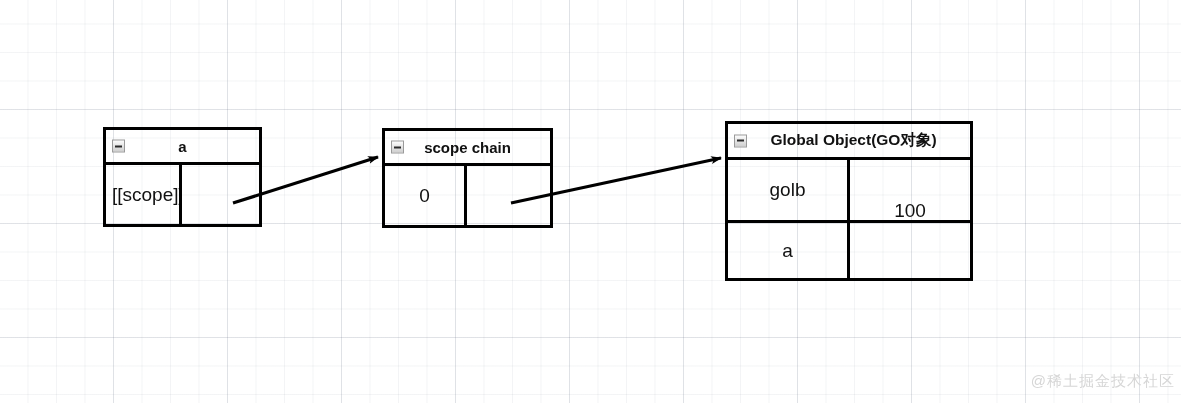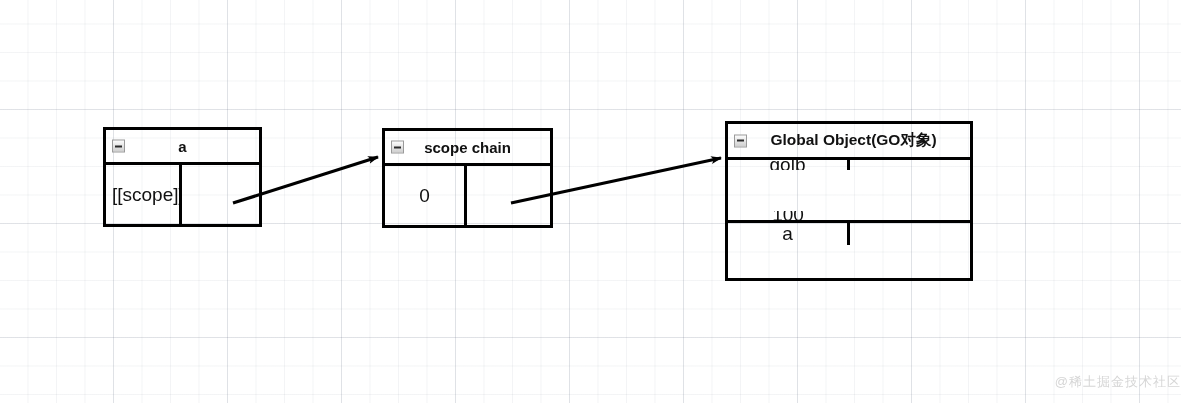--- a/index.html
+++ b/index.html
@@ -123,41 +123,41 @@
     left: 725px;
     top: 121px;
     width: 248px;
     height: 160px;
   }
   #box-global-object .box-header {
     height: 36px;
     font-size: 15.5px;
     padding-left: 9px;
   }
-  #box-global-object .box-row { height: 60px; flex-direction: column; }
+  #box-global-object .box-row { height: 60px; }
   #box-global-object .box-row.row-last { height: 58px; }
   #box-global-object .cell-key { width: 122px; font-size: 19px; }
   #box-global-object .cell-val { width: 120px; font-size: 19px; margin-top: 41px; }
 
   
   #arrows {
     position: absolute;
     left: 0;
     top: 0;
     width: 1181px;
     height: 403px;
     pointer-events: none;
   }
 
   
   #watermark {
     position: absolute;
-    right: 0;
+    right: 6px;
     bottom: 12px;
-    font-size: 13px;
+    font-size: 15px;
     color: #d6d6d6;
     letter-spacing: 1px;
     white-space: nowrap;
     user-select: none;
   }
 </style>
 </head>
 <body>
 
 <div id="canvas">

